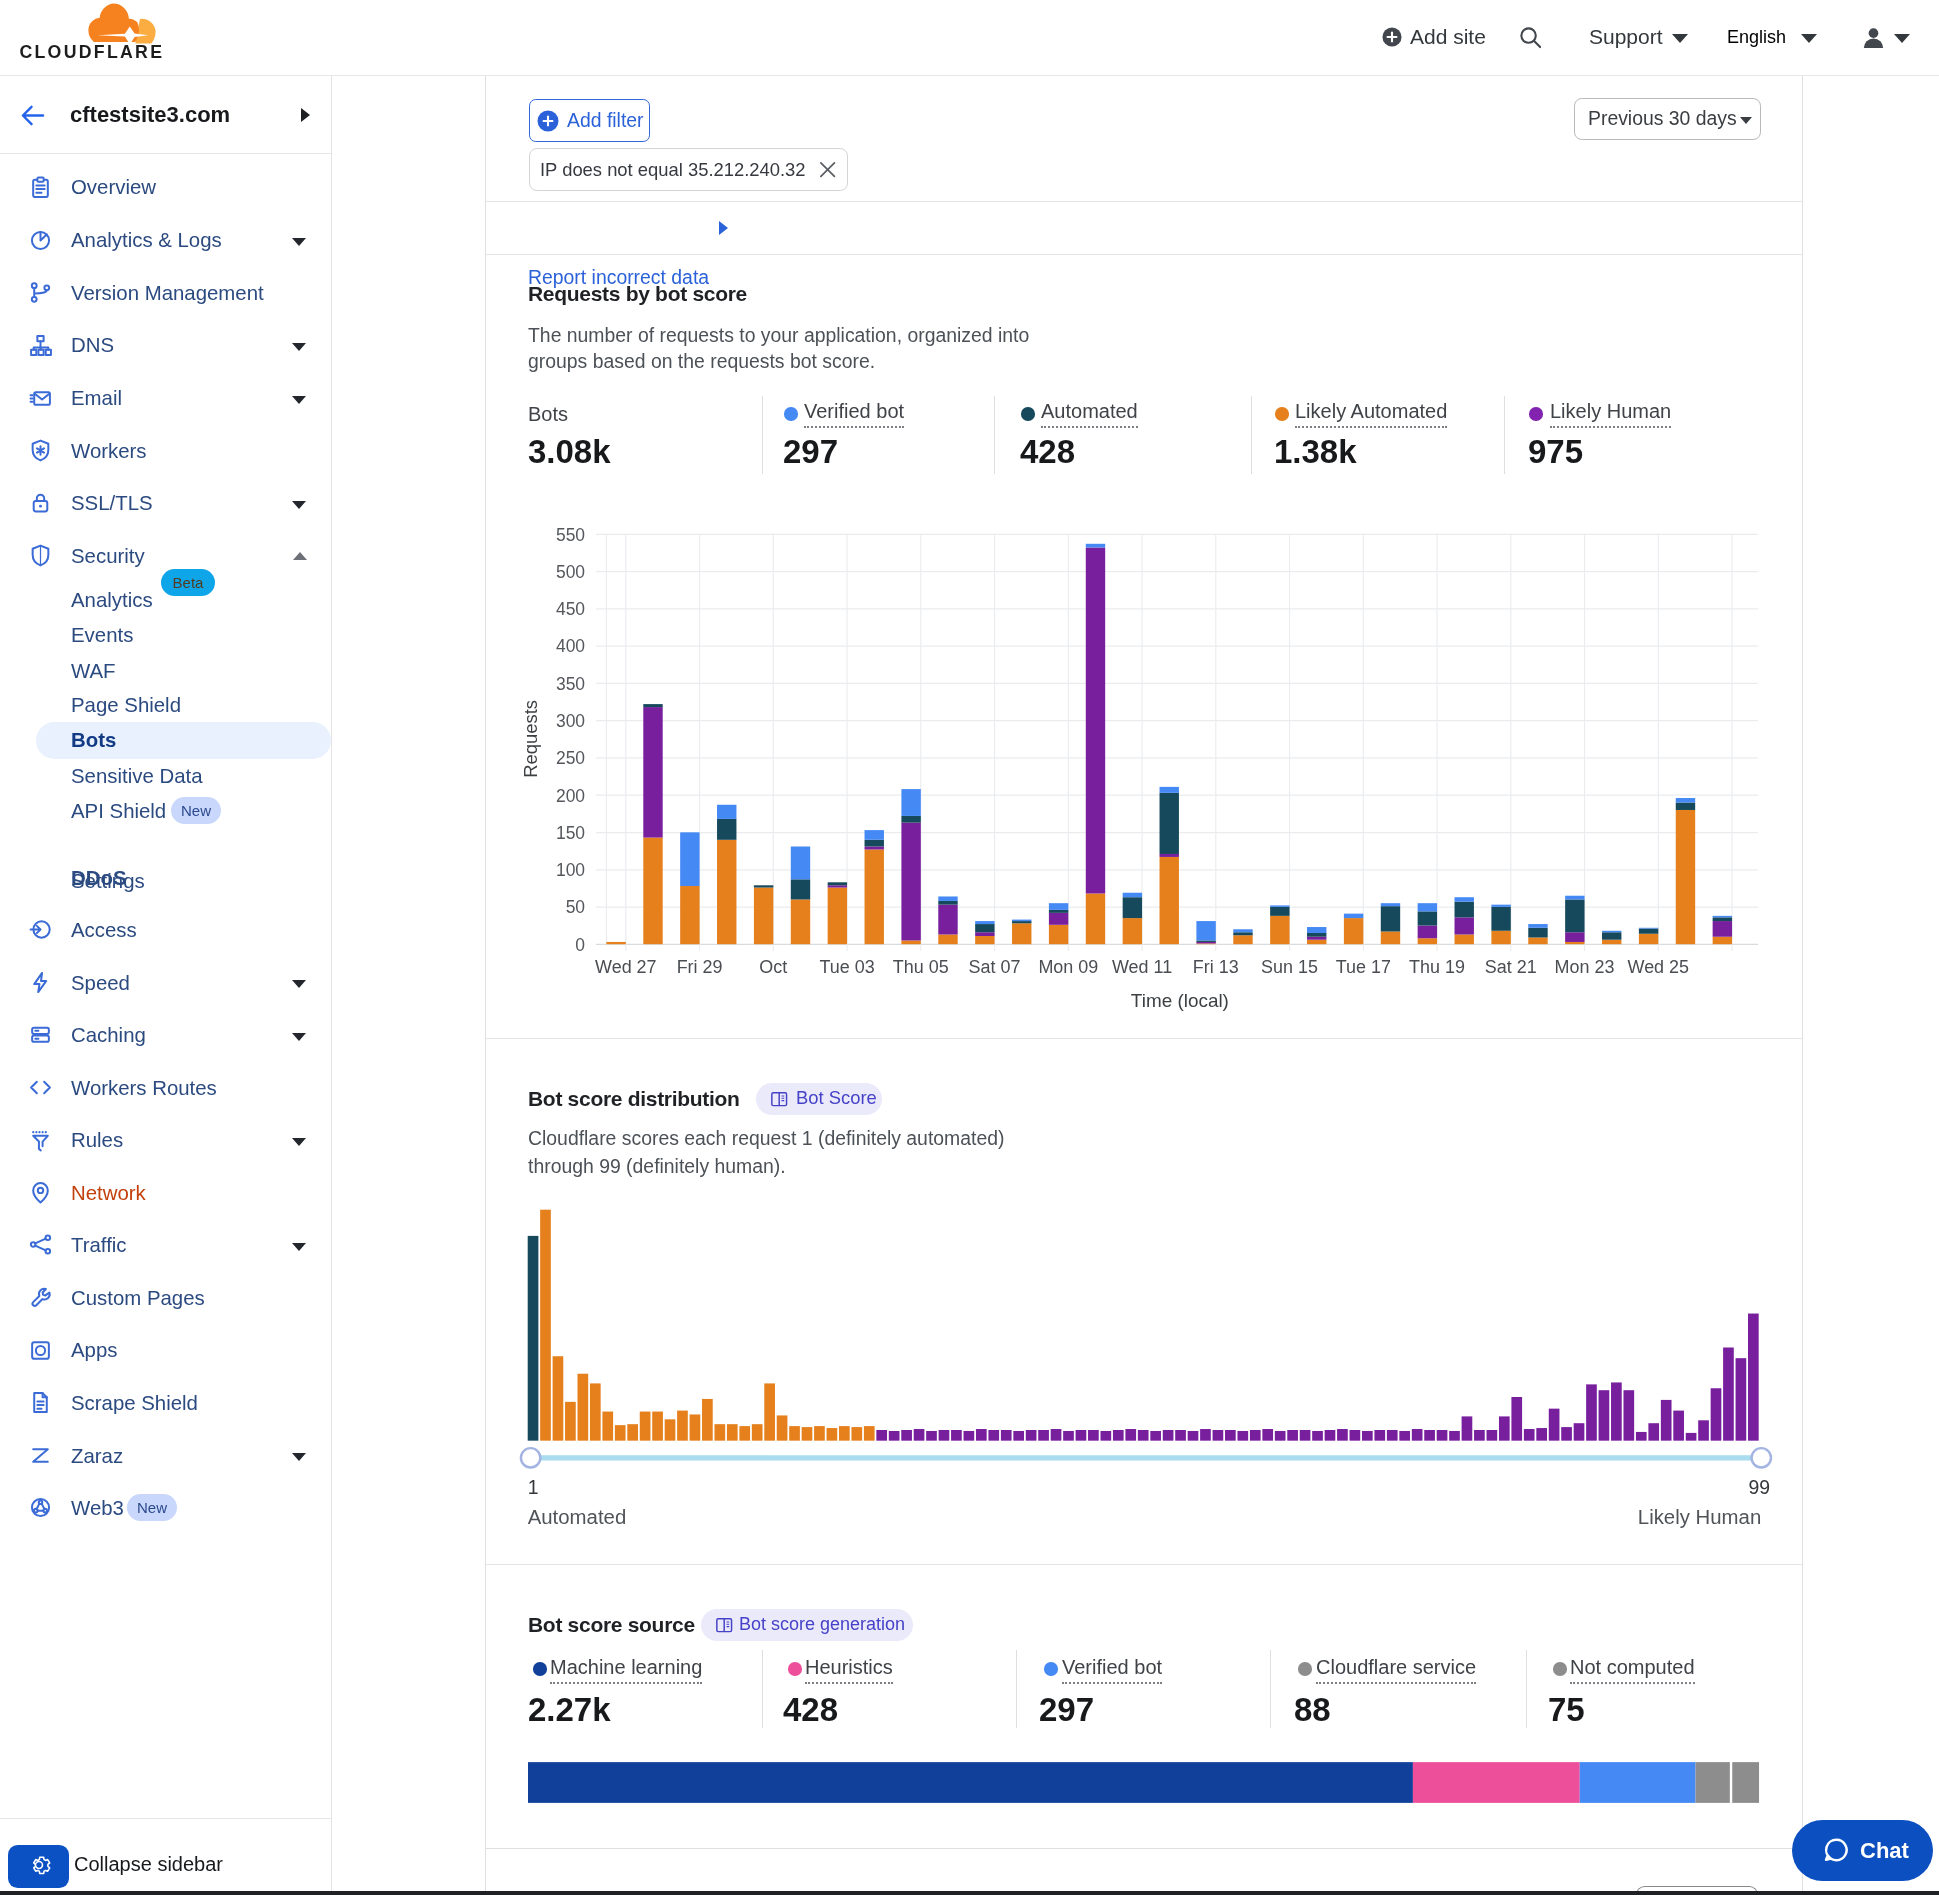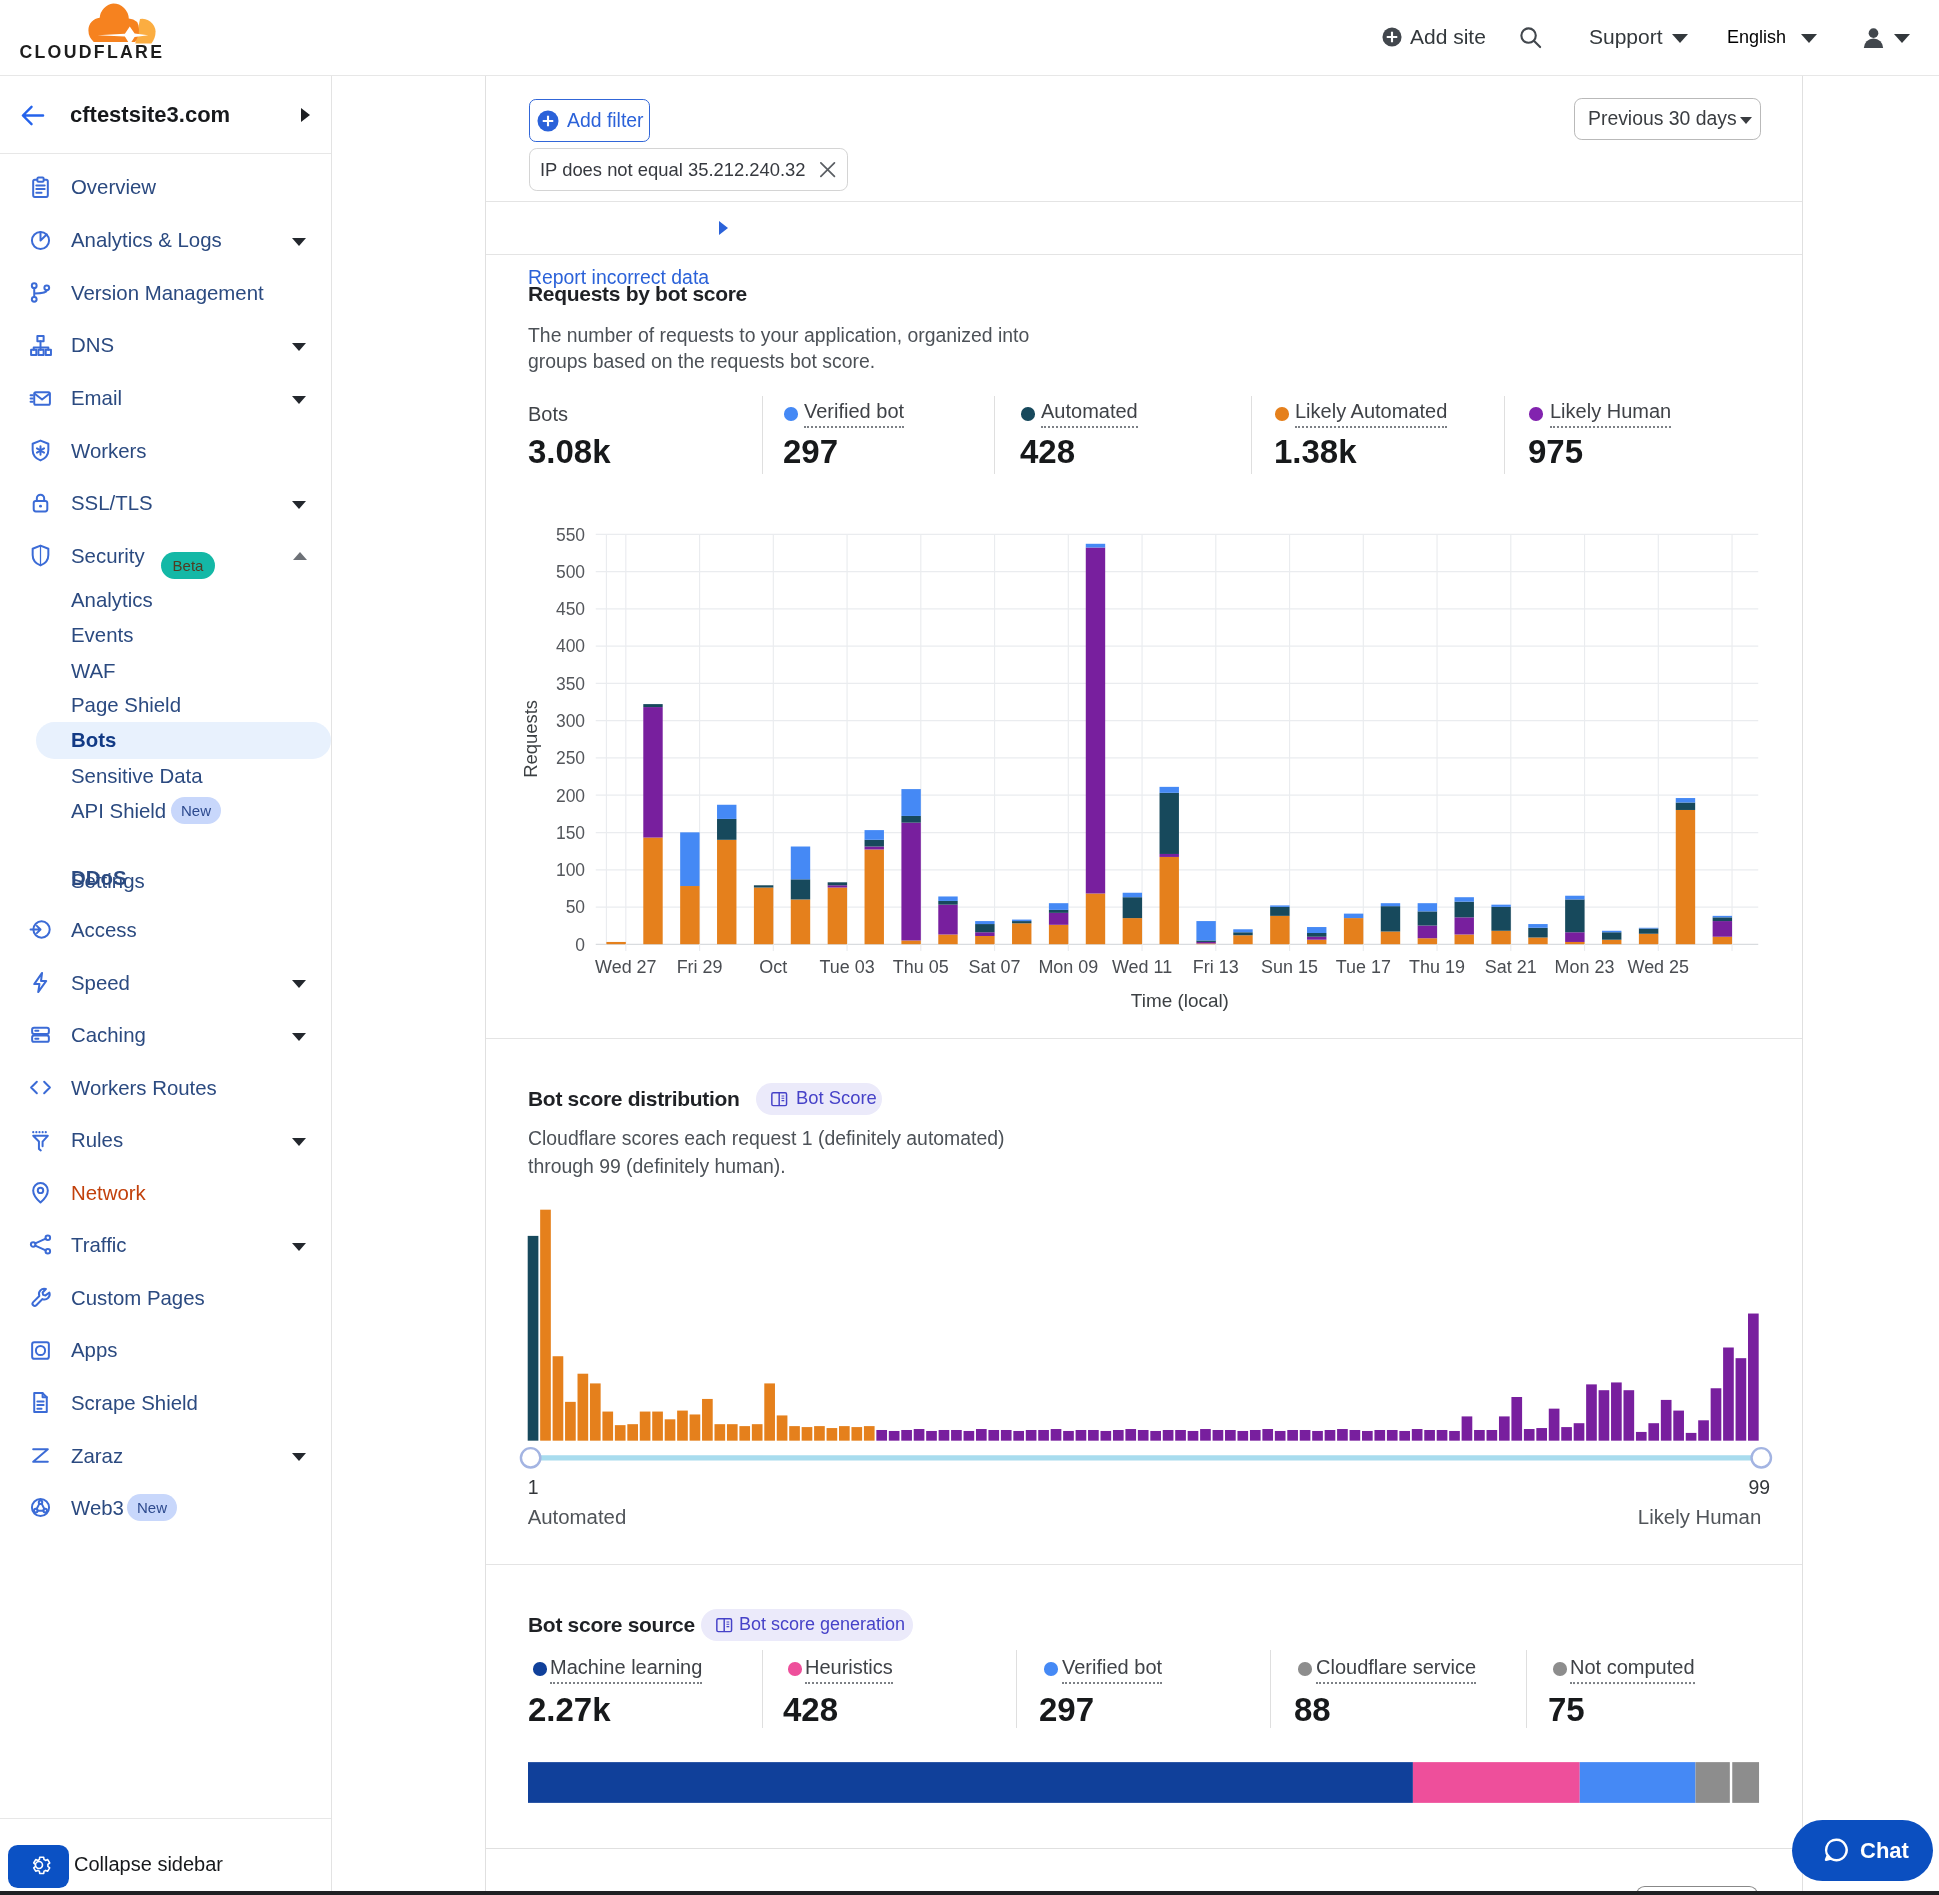--- a/index.html
+++ b/index.html
@@ -156,21 +156,21 @@
 <div style="position:absolute;left:36px;top:722px;width:295px;height:37px;border-radius:18.4px;background:#e8f1fd"></div>
 <div style="position:absolute;left:71px;top:740px;transform:translateY(-50%);font-size:20.4px;color:#123a85;font-weight:700;white-space:nowrap;">Bots</div>
 <div style="position:absolute;left:71px;top:600px;transform:translateY(-50%);font-size:20.4px;color:#2b4a80;font-weight:400;white-space:nowrap;">Analytics</div>
 <div style="position:absolute;left:71px;top:635px;transform:translateY(-50%);font-size:20.4px;color:#2b4a80;font-weight:400;white-space:nowrap;">Events</div>
 <div style="position:absolute;left:71px;top:671px;transform:translateY(-50%);font-size:20.4px;color:#2b4a80;font-weight:400;white-space:nowrap;">WAF</div>
 <div style="position:absolute;left:71px;top:705px;transform:translateY(-50%);font-size:20.4px;color:#2b4a80;font-weight:400;white-space:nowrap;">Page Shield</div>
 <div style="position:absolute;left:71px;top:776px;transform:translateY(-50%);font-size:20.4px;color:#2b4a80;font-weight:400;white-space:nowrap;">Sensitive Data</div>
 <div style="position:absolute;left:71px;top:811px;transform:translateY(-50%);font-size:20.4px;color:#2b4a80;font-weight:400;white-space:nowrap;">API Shield</div>
 <div style="position:absolute;left:71px;top:878px;transform:translateY(-50%);font-size:20.4px;color:#2b4a80;font-weight:700;white-space:nowrap;">DDoS</div>
 <div style="position:absolute;left:71px;top:881px;transform:translateY(-50%);font-size:20.4px;color:#2b4a80;font-weight:400;white-space:nowrap;">Settings</div>
-<div style="position:absolute;left:161px;top:552px;width:54px;height:27px;border-radius:13.6px;background:#14b8a6;color:#513c22;font-size:15px;text-align:center;line-height:27px">Beta</div>
+<div style="position:absolute;left:161px;top:569px;width:54px;height:27px;border-radius:13.6px;background:#0ea5e9;color:#513c22;font-size:15px;text-align:center;line-height:27px">Beta</div>
 <div style="position:absolute;left:171px;top:797px;width:50px;height:27px;border-radius:13.6px;background:#c8d7fb;color:#2d4a8e;font-size:15px;text-align:center;line-height:27px">New</div>
 <div style="position:absolute;left:7.8px;top:1845px;width:61px;height:43px;border-radius:9.7px;background:#0b51c4"></div>
 <svg style="position:absolute;left:27px;top:1853px" width="24" height="24" viewBox="0 0 24 24">
     <path d="M12 8.5a3.5 3.5 0 100 7 3.5 3.5 0 000-7zm8.9 4.9l1.8 1.4-2 3.4-2.1-.8a7 7 0 01-1.6.9l-.3 2.2h-4l-.3-2.2a7 7 0 01-1.6-.9l-2.1.8-2-3.4 1.8-1.4a7 7 0 010-1.8L6.7 10l2-3.4 2.1.8a7 7 0 011.6-.9l.3-2.2h4l.3 2.2a7 7 0 011.6.9l2.1-.8 2 3.4-1.8 1.4a7 7 0 010 1.8z" fill="none" stroke="#fff" stroke-width="1.6" stroke-linejoin="round"></path>
   </svg>
 <div style="position:absolute;left:74px;top:1864px;transform:translateY(-50%);font-size:20px;color:#17191c;font-weight:400;white-space:nowrap;">Collapse sidebar</div>
 <div style="position:absolute;left:485px;top:76px;width:1px;height:1815px;background:#e0e0e0"></div>
 <div style="position:absolute;left:1802px;top:76px;width:1px;height:1815px;background:#e0e0e0"></div>
 <div style="position:absolute;left:485px;top:1848px;width:1318px;height:1px;background:#e0e0e0"></div>
 <div style="position:absolute;left:486px;top:201px;width:1316px;height:1px;background:#e4e4e4"></div>

